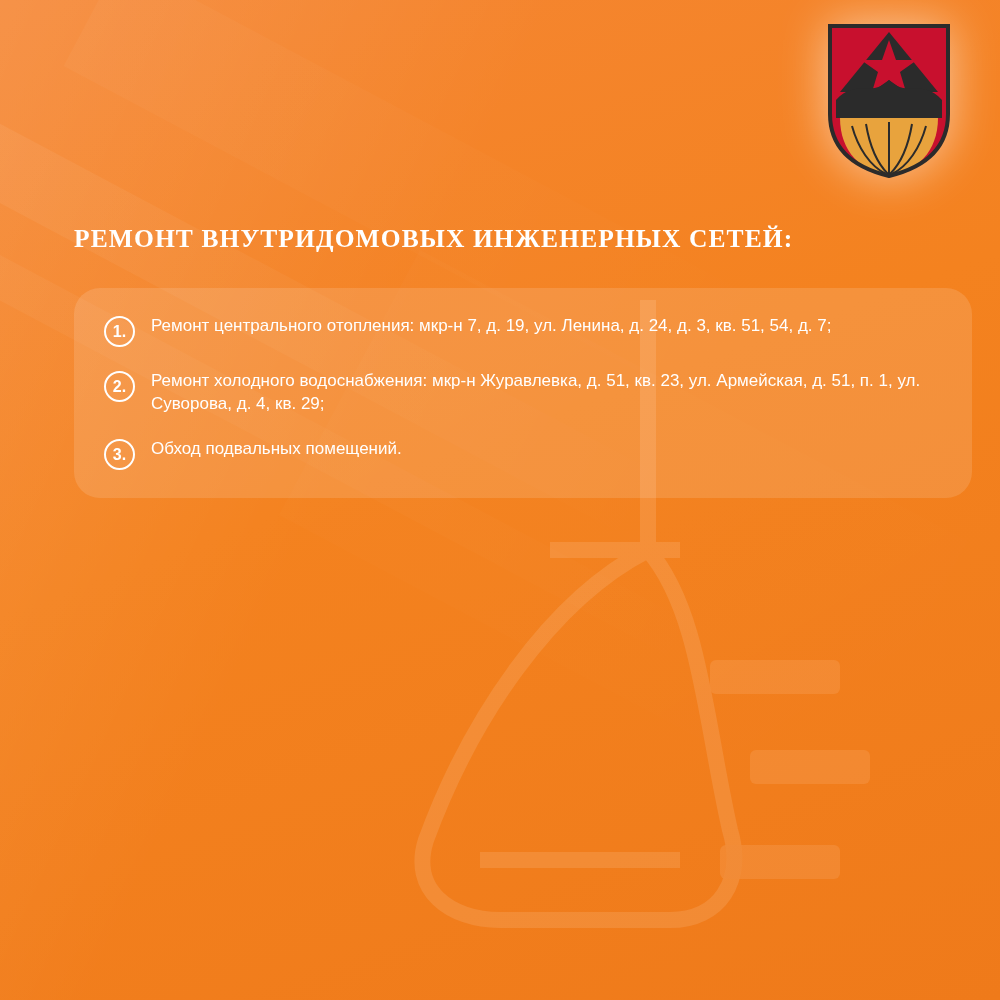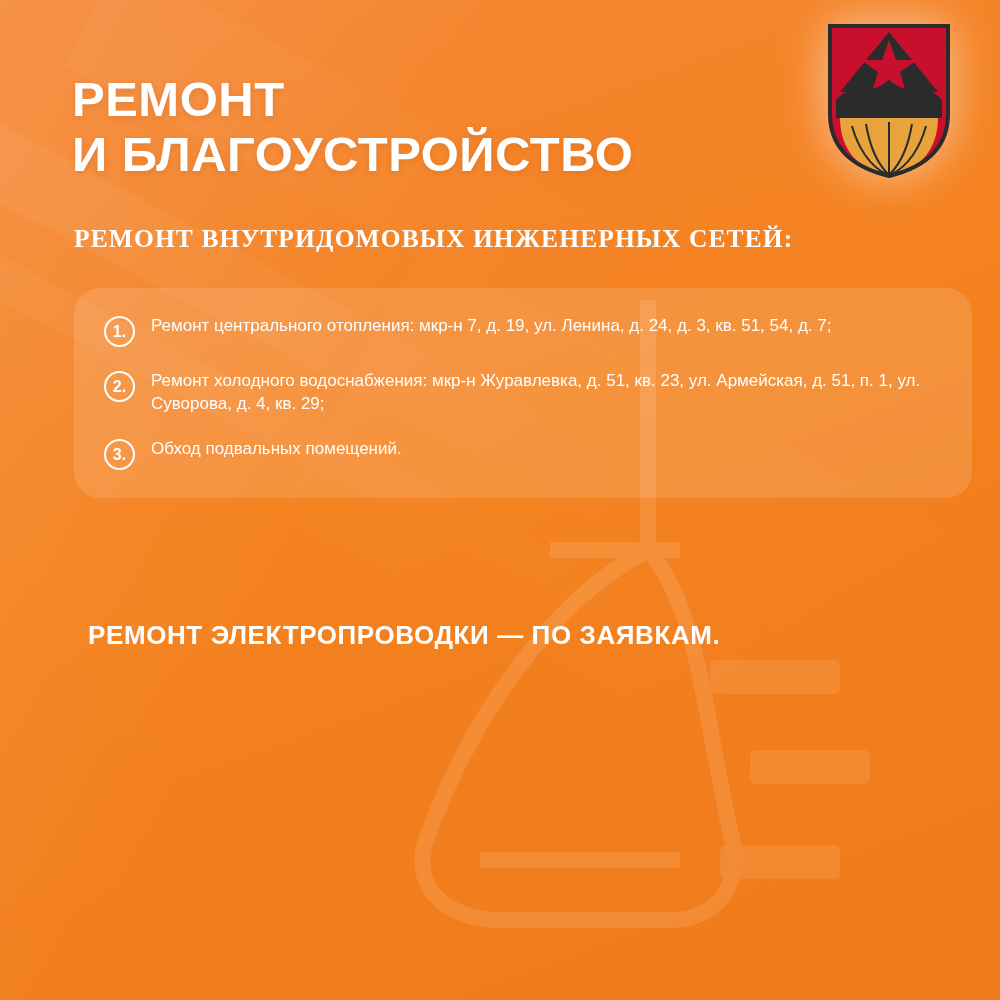--- a/index.html
+++ b/index.html
@@ -165,26 +165,20 @@
         <path d="M300 250 L430 250"></path>
       </g>
       <g fill="#ffffff" opacity="0.75">
         <rect x="460" y="360" width="130" height="34" rx="6"></rect>
         <rect x="500" y="450" width="120" height="34" rx="6"></rect>
         <rect x="470" y="545" width="120" height="34" rx="6"></rect>
       </g>
     </svg>
   </div>
 
-  <div class="header">
-    <h1 class="title">
-      <span>РЕМОНТ</span>
-      <span class="line2">И БЛАГОУСТРОЙСТВО</span>
-    </h1>
-  </div>
 
   <div class="emblem">
     <svg viewBox="0 0 126 158" xmlns="http://www.w3.org/2000/svg">
       <path d="M4 4 H122 V92 C122 128 96 146 63 154 C30 146 4 128 4 92 Z" fill="#C8102E"></path>
       <path d="M63 10 L112 70 H14 Z" fill="#2B2B2B"></path>
       <path d="M63 26 L63 26 L88 62 L38 62 Z" fill="#C8102E" opacity="0"></path>
       <g fill="#C8102E">
         <polygon points="63,18 70,38 91,38 74,50 80,70 63,58 46,70 52,50 35,38 56,38"></polygon>
       </g>
       <path d="M10 78 C30 56 46 76 63 58 C80 76 96 56 116 78 L116 96 L10 96 Z" fill="#2B2B2B"></path>
@@ -216,15 +210,14 @@
       <div class="item-text">Ремонт холодного водоснабжения: мкр-н Журавлевка, д. 51, кв. 23, ул. Армейская, д. 51, п. 1, ул. Суворова, д. 4, кв. 29;</div>
     </div>
 
     <div class="item">
       <div class="num">3.</div>
       <div class="item-text">Обход подвальных помещений.</div>
     </div>
 
   </div>
 
-  <div class="footer-note">РЕМОНТ ЭЛЕКТРОПРОВОДКИ — ПО ЗАЯВКАМ.</div>
 
 </div>
 
 </body></html>

